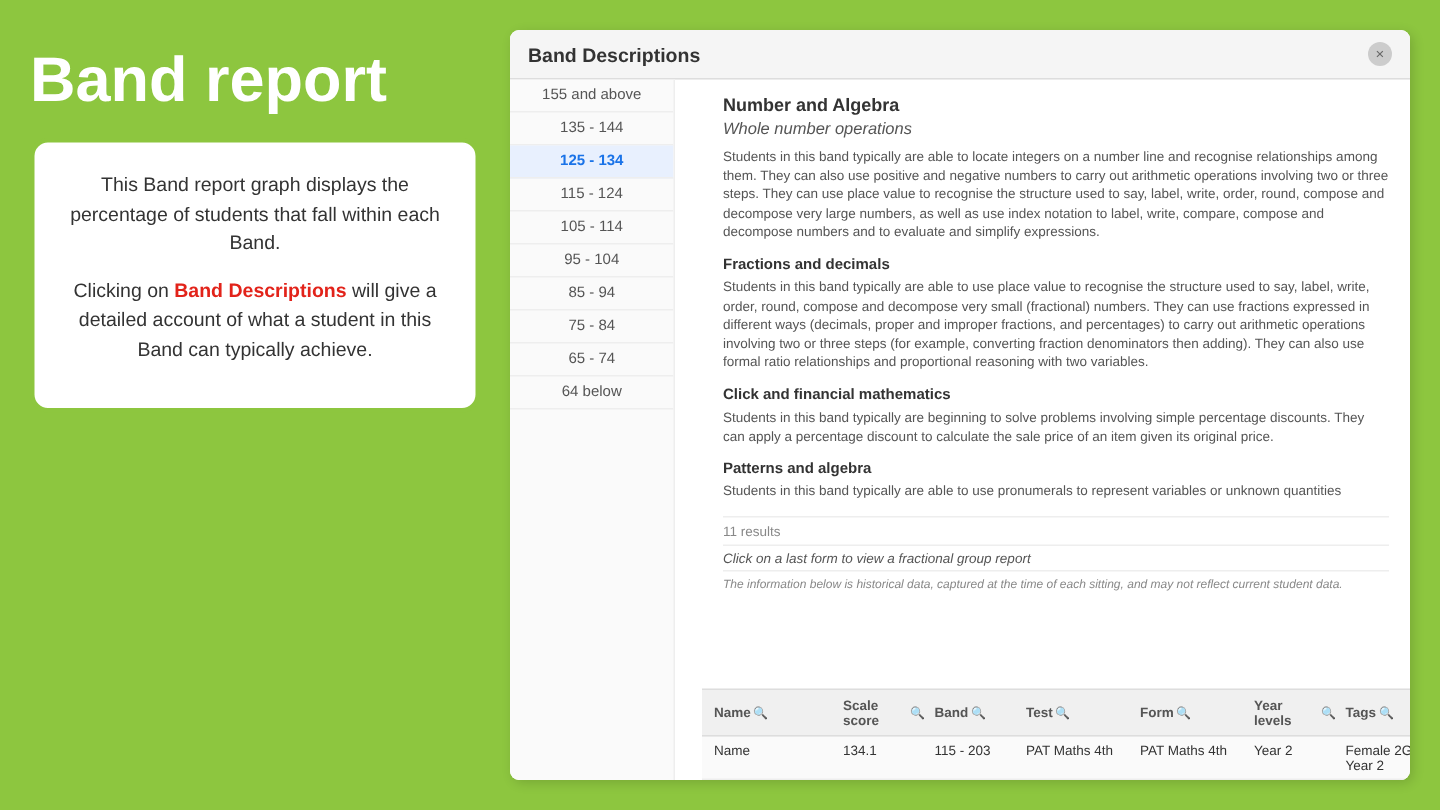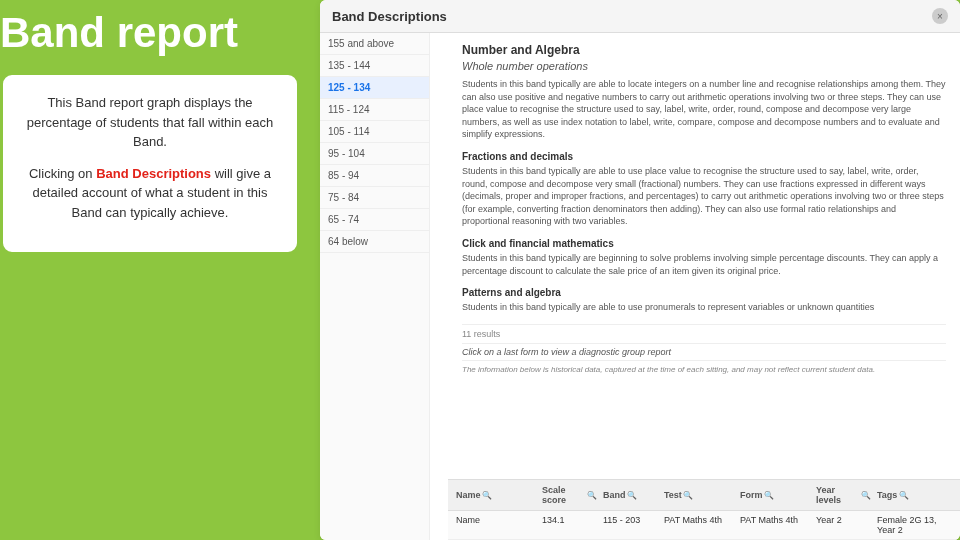--- a/index.html
+++ b/index.html
@@ -9,20 +9,21 @@
       background-color: #8dc63f;
       font-family: Arial, sans-serif;
       overflow: hidden;
       position: relative;
     }
 
     .main-container {
       display: flex;
       width: 100%;
       height: 100%;
+      padding: 20px;
       gap: 20px;
     }
 
     .left-panel {
       width: 300px;
       flex-shrink: 0;
       display: flex;
       flex-direction: column;
       gap: 16px;
     }
@@ -99,20 +100,21 @@
       flex: 1;
       overflow: hidden;
     }
 
     .bands-sidebar {
       width: 110px;
       flex-shrink: 0;
       border-right: 1px solid #eee;
       overflow-y: auto;
       background: #fafafa;
+      text-align: center;
     }
 
     .band-item {
       padding: 5px 8px;
       font-size: 10px;
       color: #555;
       border-bottom: 1px solid #eee;
       cursor: pointer;
     }
 
@@ -283,21 +285,21 @@
                 <div class="content-section-title">Click and financial mathematics</div>
                 <div class="content-text">Students in this band typically are beginning to solve problems involving simple percentage discounts. They can apply a percentage discount to calculate the sale price of an item given its original price.</div>
               </div>
               <div class="content-section">
                 <div class="content-section-title">Patterns and algebra</div>
                 <div class="content-text">Students in this band typically are able to use pronumerals to represent variables or unknown quantities</div>
               </div>
             </div>
 
           <div class="results-count">11 results</div>
-          <div class="click-info">Click on a last form to view a diagnostic group report</div>
+          <div class="click-info">Click on a last form to view a fractional group report</div>
           <div class="historical-note">The information below is historical data, captured at the time of each sitting, and may not reflect current student data.</div>
         </div>
 
         <div class="table-section">
           <div class="table-header">
             <div class="col-name col-header">
               <span>Name</span>
               <span class="search-glyph">🔍</span>
             </div>
             <div class="col-score col-header">

